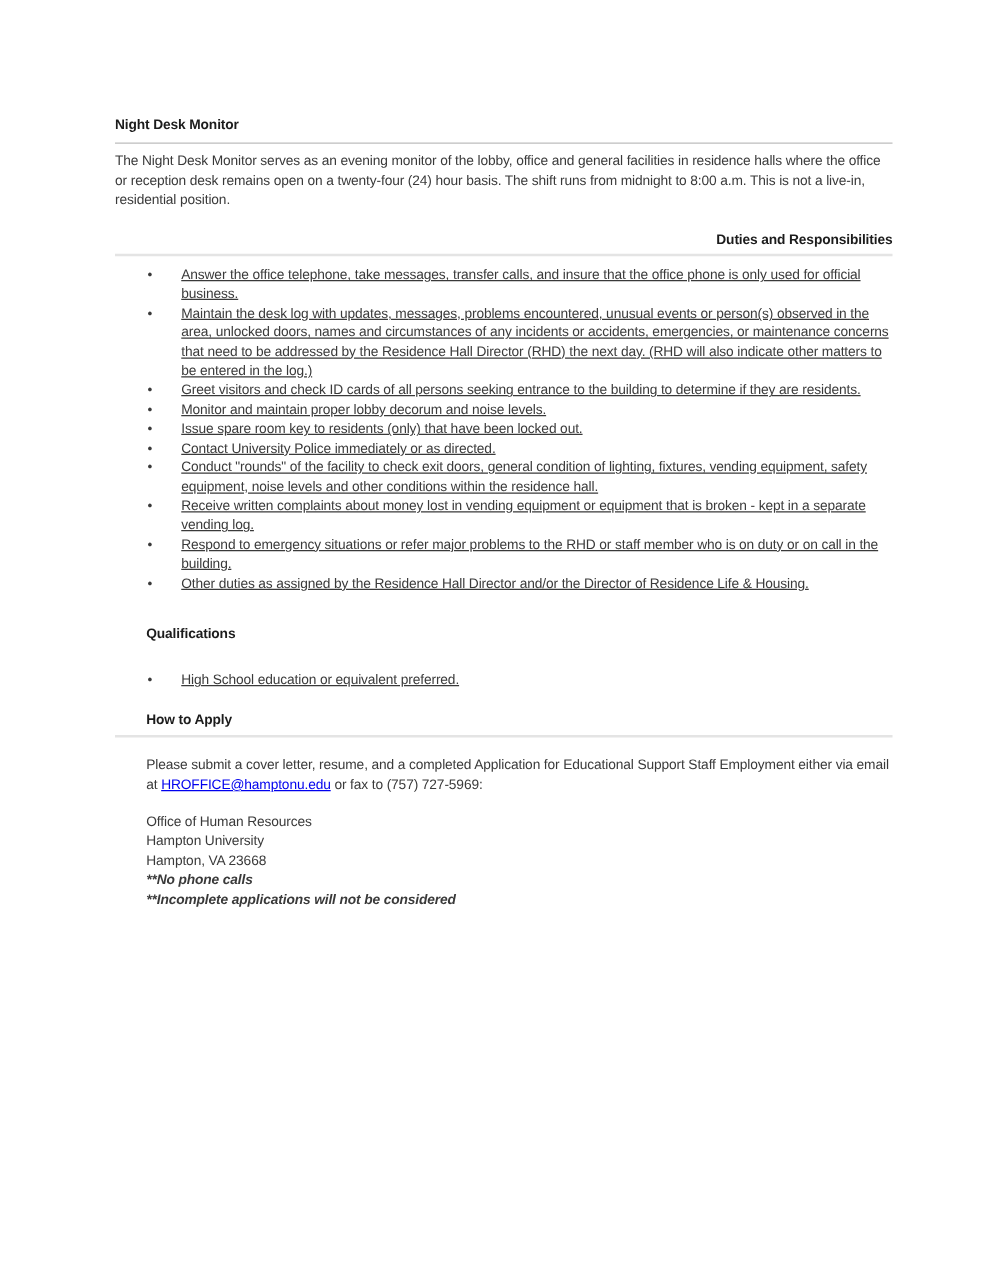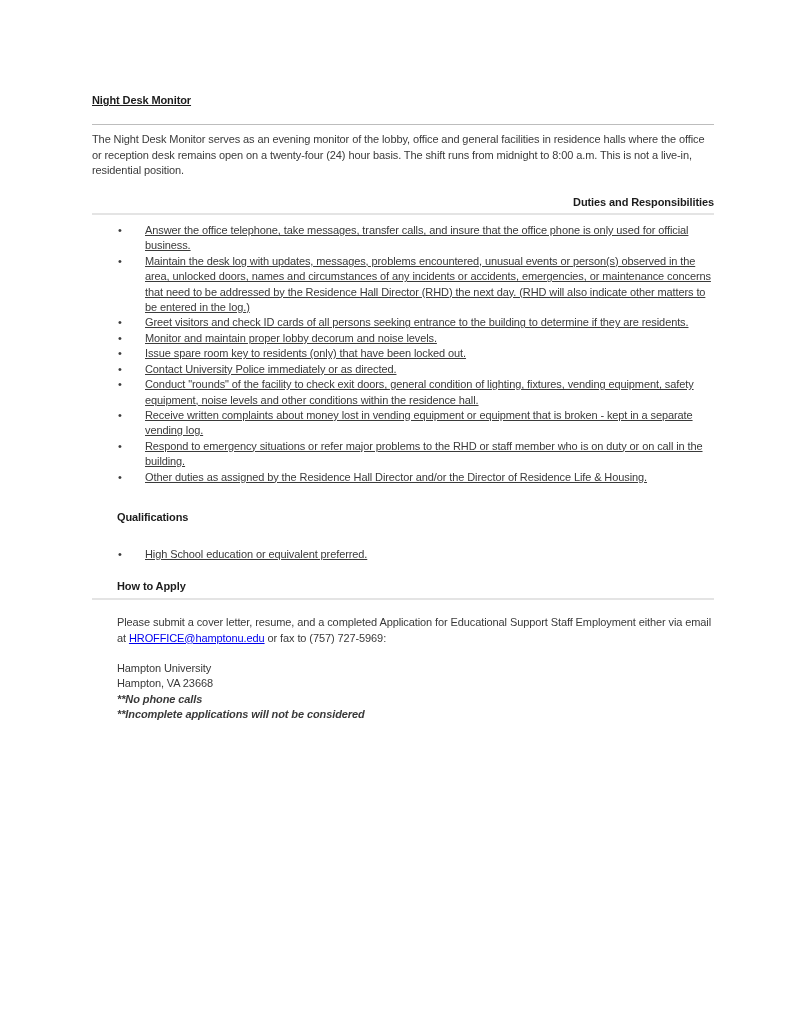--- a/index.html
+++ b/index.html
@@ -21,23 +21,22 @@
     top: 93px;
     width: 622px;
     font-size: 11px;
     line-height: 15.4px;
     letter-spacing: -0.1px;
     color: var(--body-text, #3a3a3a);
   }
   .doc-title {
     font-weight: bold;
     color: var(--heading-text, #1c1c1c);
-    padding-bottom: 16px;
+    padding-bottom: 6px;
     border-bottom: 1px solid var(--rule-gray, #bdbdbd);
-    text-decoration: underline;
   }
   .intro {
     margin: 7px 0 0 0;
   }
   .section-heading {
     font-weight: bold;
     color: var(--heading-text, #1c1c1c);
   }
   .duties-heading {
     margin-top: 16px;
@@ -126,20 +125,21 @@
 
     <div class="howto-wrap">
       <div class="section-heading howto-heading">How to Apply</div>
     </div>
 
     <p class="apply-para">
       <span>Please submit a cover letter, resume, and a completed Application for Educational Support Staff Employment either via email at </span><a class="email-link">HROFFICE@hamptonu.edu</a><span> or fax to (757) 727-5969:</span>
     </p>
 
     <div class="address-block">
+        <div>Office of Human Resources</div>
         <div>Hampton University</div>
         <div>Hampton, VA 23668</div>
       </div>
 
     <div class="notes-block">
         <div>**No phone calls</div>
         <div>**Incomplete applications will not be considered</div>
       </div>
 
   </div>

